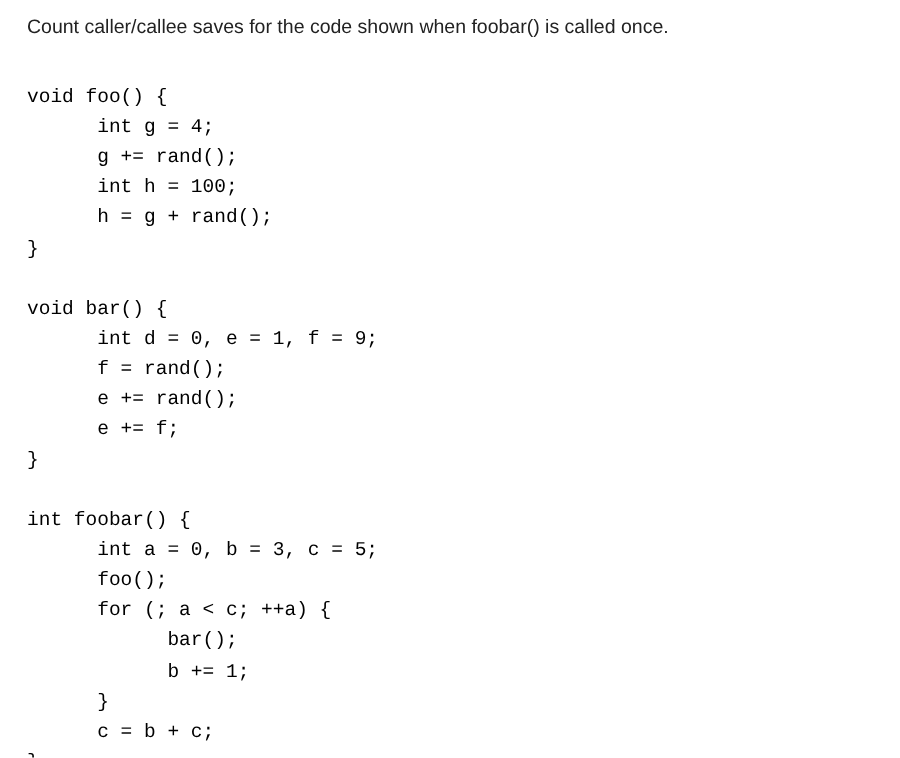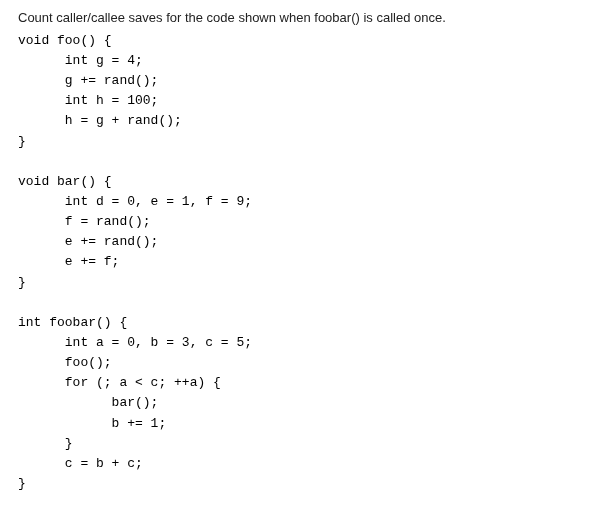--- a/index.html
+++ b/index.html
@@ -11,21 +11,21 @@
     overflow: hidden;
   }
   body {
     font-family: Arial, Helvetica, sans-serif;
     font-size: 13px;
     color: #222222;
     padding: 10px 18px;
     box-sizing: border-box;
   }
   .prompt {
-    margin: 0 0 4px 0;
+    margin: 0 0 28px 0;
     font-size: 13px;
     line-height: 1.3;
   }
   pre.code {
     font-family: "Courier New", Courier, monospace;
     font-size: 13px;
     line-height: 1.55;
     margin: 0;
     white-space: pre;
     color: #000000;

